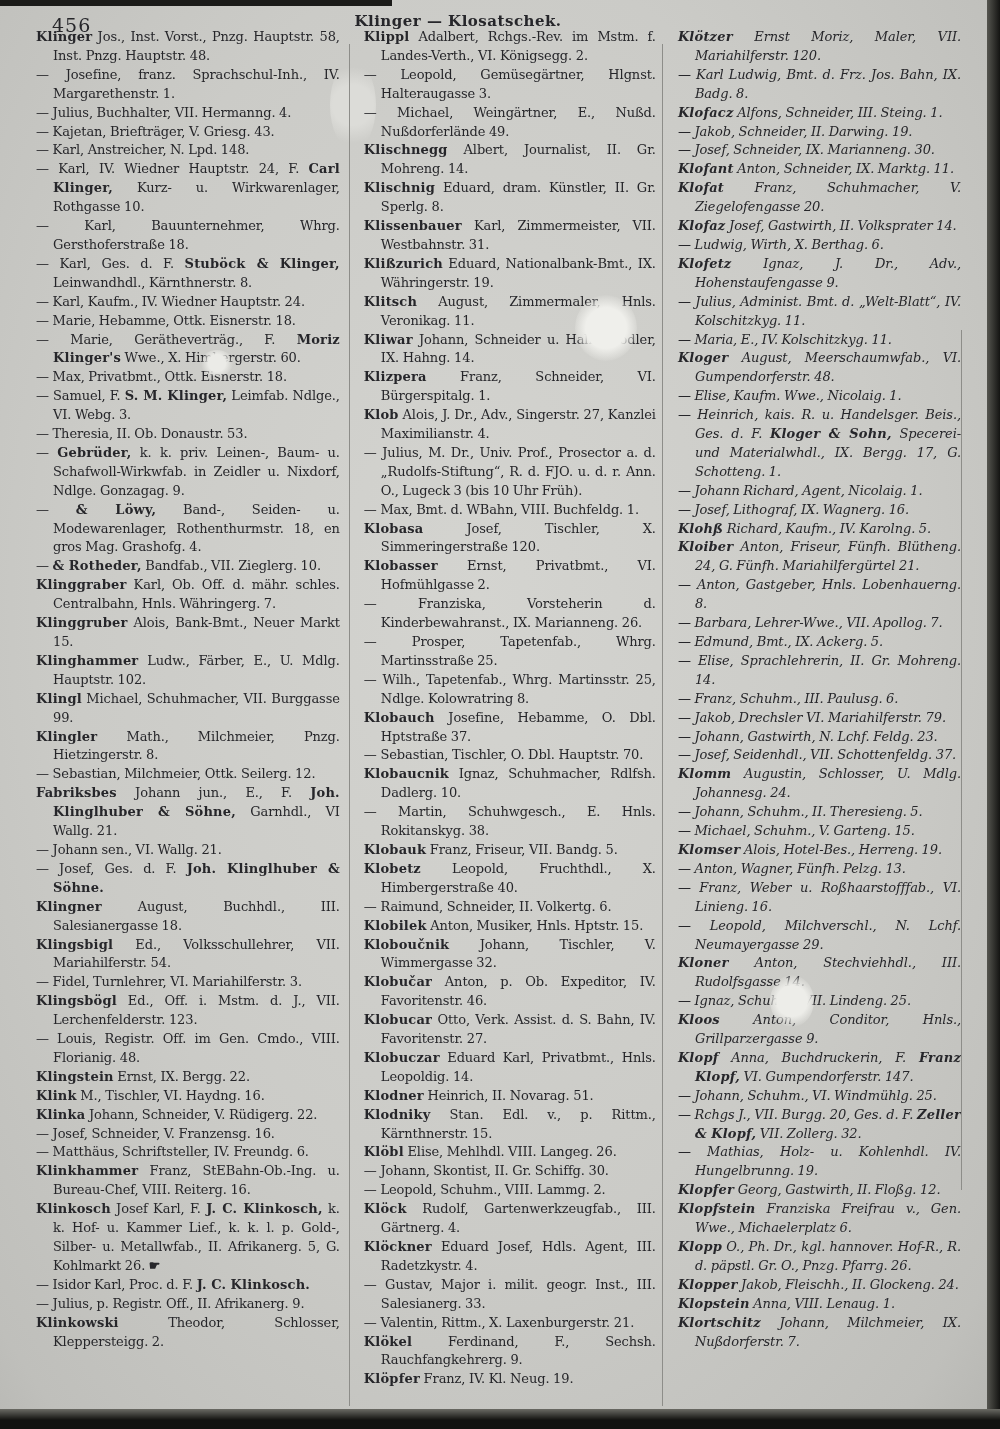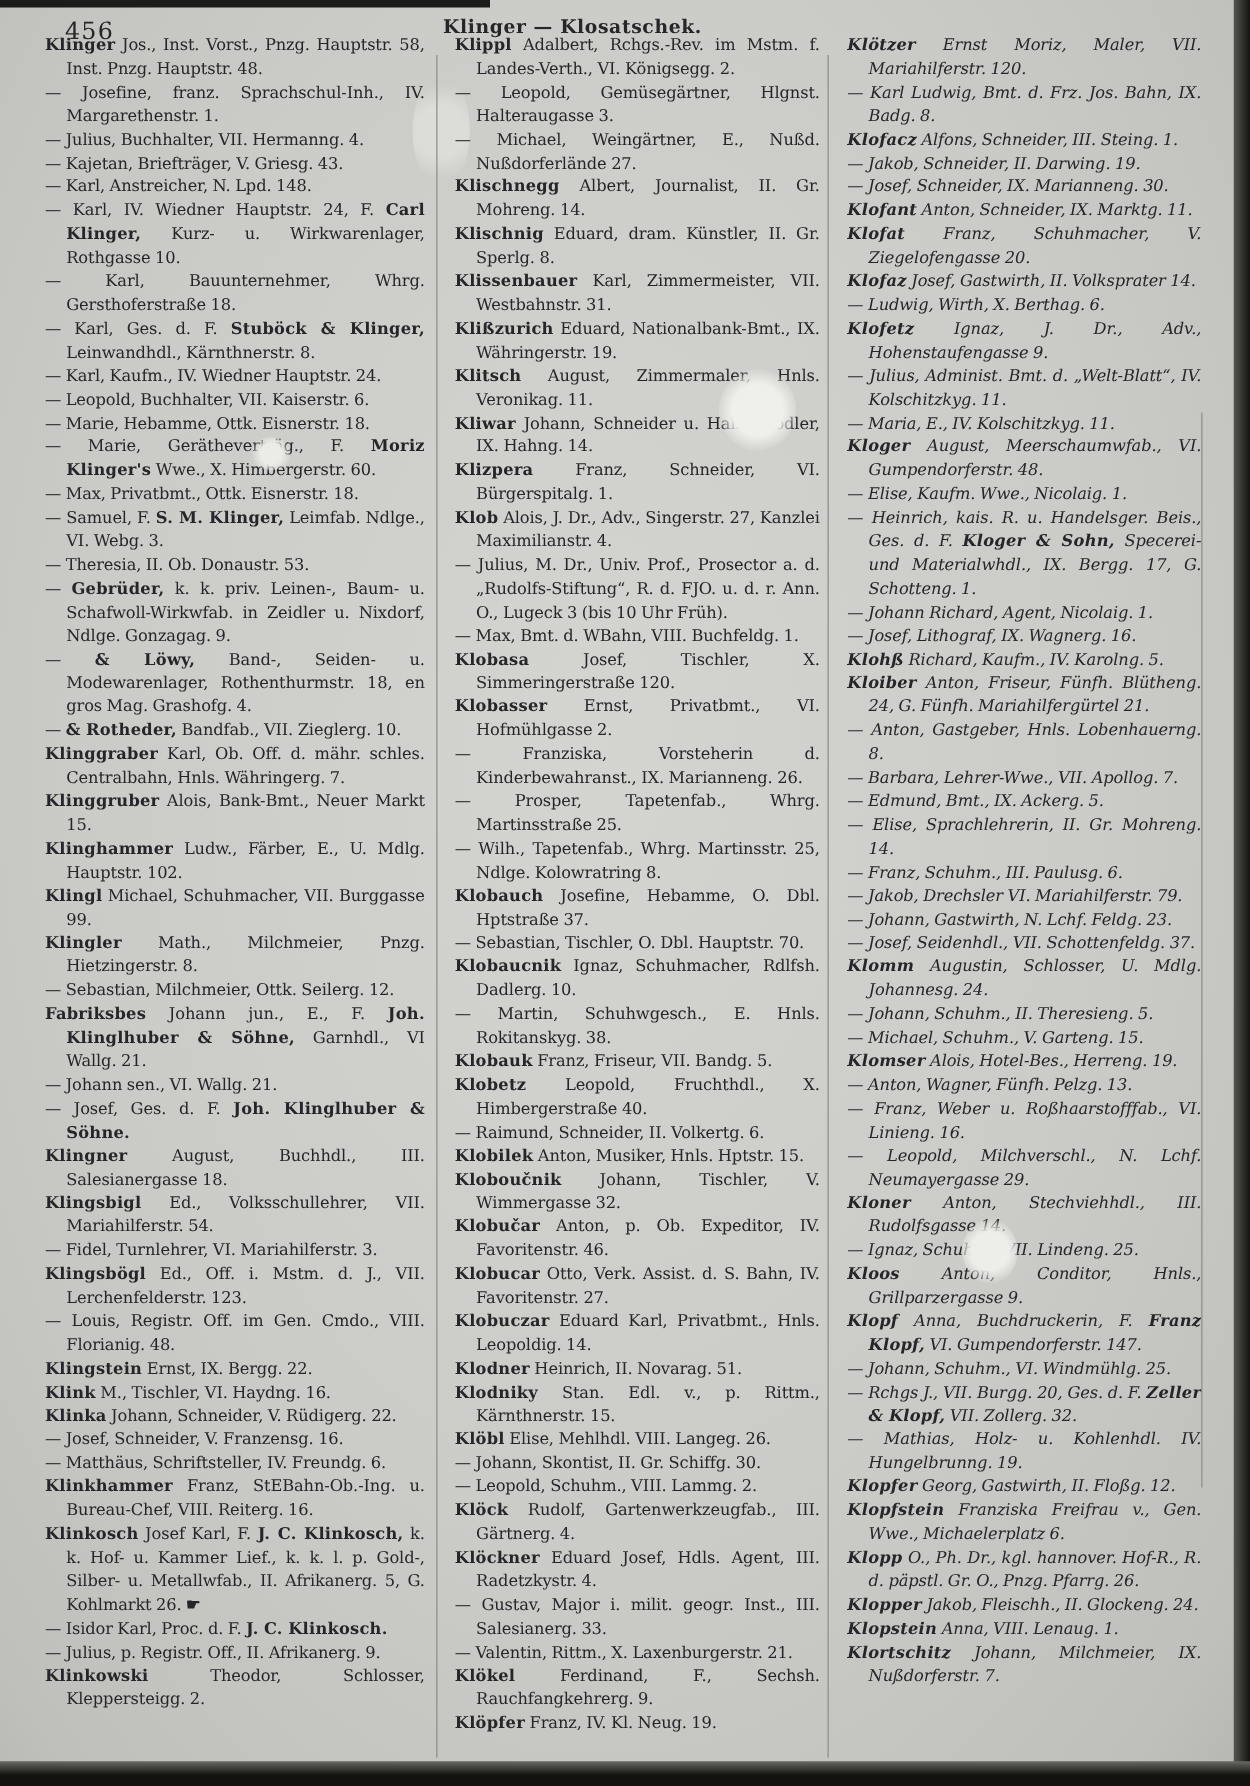--- a/index.html
+++ b/index.html
@@ -54,21 +54,20 @@
     <div class="col col-1">
         <div class="entry"><span class="bd">Klinger</span><span> Jos., Inst. Vorst., Pnzg. Hauptstr. 58, Inst. Pnzg. Hauptstr. 48.</span></div>
         <div class="entry"><span>— Josefine, franz. Sprachschul-Inh., IV. Margarethenstr. 1.</span></div>
         <div class="entry"><span>— Julius, Buchhalter, VII. Hermanng. 4.</span></div>
         <div class="entry"><span>— Kajetan, Briefträger, V. Griesg. 43.</span></div>
         <div class="entry"><span>— Karl, Anstreicher, N. Lpd. 148.</span></div>
         <div class="entry"><span>— Karl, IV. Wiedner Hauptstr. 24, F. </span><span class="bd">Carl Klinger,</span><span> Kurz- u. Wirkwarenlager, Rothgasse 10.</span></div>
         <div class="entry"><span>— Karl, Bauunternehmer, Whrg. Gersthoferstraße 18.</span></div>
         <div class="entry"><span>— Karl, Ges. d. F. </span><span class="bd">Stuböck &amp; Klinger,</span><span> Leinwandhdl., Kärnthnerstr. 8.</span></div>
         <div class="entry"><span>— Karl, Kaufm., IV. Wiedner Hauptstr. 24.</span></div>
-        <div class="entry"><span>— Leopold, Buchhalter, VII. Kaiserstr. 6.</span></div>
         <div class="entry"><span>— Marie, Hebamme, Ottk. Eisnerstr. 18.</span></div>
         <div class="entry"><span>— Marie, Gerätheverträg., F. </span><span class="bd">Moriz Klinger's</span><span> Wwe., X. Himbergerstr. 60.</span></div>
         <div class="entry"><span>— Max, Privatbmt., Ottk. Eisnerstr. 18.</span></div>
         <div class="entry"><span>— Samuel, F. </span><span class="bd">S. M. Klinger,</span><span> Leimfab. Ndlge., VI. Webg. 3.</span></div>
         <div class="entry"><span>— Theresia, II. Ob. Donaustr. 53.</span></div>
         <div class="entry"><span>— </span><span class="bd">Gebrüder,</span><span> k. k. priv. Leinen-, Baum- u. Schafwoll-Wirkwfab. in Zeidler u. Nixdorf, Ndlge. Gonzagag. 9.</span></div>
         <div class="entry"><span>— </span><span class="bd">&amp; Löwy,</span><span> Band-, Seiden- u. Modewarenlager, Rothenthurmstr. 18, en gros Mag. Grashofg. 4.</span></div>
         <div class="entry"><span>— </span><span class="bd">&amp; Rotheder,</span><span> Bandfab., VII. Zieglerg. 10.</span></div>
         <div class="entry"><span class="bd">Klinggraber</span><span> Karl, Ob. Off. d. mähr. schles. Centralbahn, Hnls. Währingerg. 7.</span></div>
         <div class="entry"><span class="bd">Klinggruber</span><span> Alois, Bank-Bmt., Neuer Markt 15.</span></div>
@@ -91,21 +90,21 @@
         <div class="entry"><span>— Matthäus, Schriftsteller, IV. Freundg. 6.</span></div>
         <div class="entry"><span class="bd">Klinkhammer</span><span> Franz, StEBahn-Ob.-Ing. u. Bureau-Chef, VIII. Reiterg. 16.</span></div>
         <div class="entry"><span class="bd">Klinkosch</span><span> Josef Karl, F. </span><span class="bd">J. C. Klinkosch,</span><span> k. k. Hof- u. Kammer Lief., k. k. l. p. Gold-, Silber- u. Metallwfab., II. Afrikanerg. 5, G. Kohlmarkt 26. </span><span class="ic">☛</span></div>
         <div class="entry"><span>— Isidor Karl, Proc. d. F. </span><span class="bd">J. C. Klinkosch.</span></div>
         <div class="entry"><span>— Julius, p. Registr. Off., II. Afrikanerg. 9.</span></div>
         <div class="entry"><span class="bd">Klinkowski</span><span> Theodor, Schlosser, Kleppersteigg. 2.</span></div>
       </div>
     <div class="col col-2">
         <div class="entry"><span class="bd">Klippl</span><span> Adalbert, Rchgs.-Rev. im Mstm. f. Landes-Verth., VI. Königsegg. 2.</span></div>
         <div class="entry"><span>— Leopold, Gemüsegärtner, Hlgnst. Halteraugasse 3.</span></div>
-        <div class="entry"><span>— Michael, Weingärtner, E., Nußd. Nußdorferlände 27.</span></div>
+        <div class="entry"><span>— Michael, Weingärtner, E., Nußd. Nußdorferlände 49.</span></div>
         <div class="entry"><span class="bd">Klischnegg</span><span> Albert, Journalist, II. Gr. Mohreng. 14.</span></div>
         <div class="entry"><span class="bd">Klischnig</span><span> Eduard, dram. Künstler, II. Gr. Sperlg. 8.</span></div>
         <div class="entry"><span class="bd">Klissenbauer</span><span> Karl, Zimmermeister, VII. Westbahnstr. 31.</span></div>
         <div class="entry"><span class="bd">Klißzurich</span><span> Eduard, Nationalbank-Bmt., IX. Währingerstr. 19.</span></div>
         <div class="entry"><span class="bd">Klitsch</span><span> August, Zimmermaler, Hnls. Veronikag. 11.</span></div>
         <div class="entry"><span class="bd">Kliwar</span><span> Johann, Schneider u. Hallentrödler, IX. Hahng. 14.</span></div>
         <div class="entry"><span class="bd">Klizpera</span><span> Franz, Schneider, VI. Bürgerspitalg. 1.</span></div>
         <div class="entry"><span class="bd">Klob</span><span> Alois, J. Dr., Adv., Singerstr. 27, Kanzlei Maximilianstr. 4.</span></div>
         <div class="entry"><span>— Julius, M. Dr., Univ. Prof., Prosector a. d. „Rudolfs-Stiftung“, R. d. FJO. u. d. r. Ann. O., Lugeck 3 (bis 10 Uhr Früh).</span></div>
         <div class="entry"><span>— Max, Bmt. d. WBahn, VIII. Buchfeldg. 1.</span></div>

